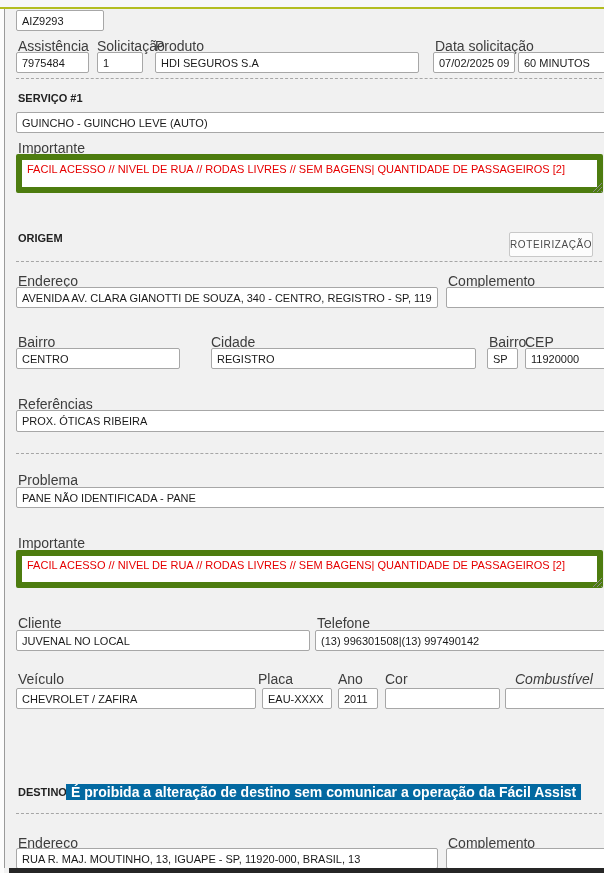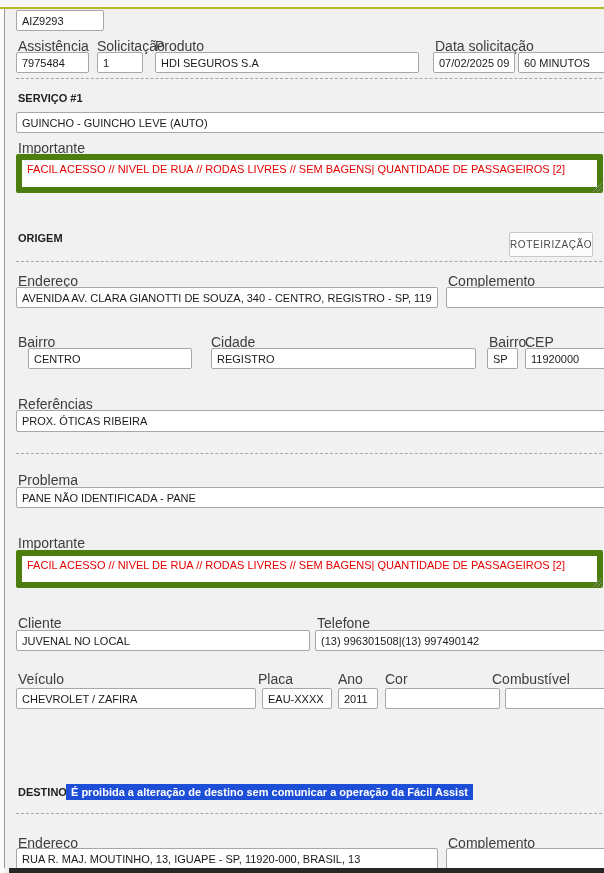--- a/index.html
+++ b/index.html
@@ -28,21 +28,21 @@
     padding:3px 5px; line-height:13px; resize:none; outline:none; overflow:hidden;
   }
   .dash { border-top:1px dashed #a6a6a6; height:0; }
 
   .btn {
     background:#fcfcfc; border:1px solid #c8c8c8; border-radius:2px;
     font-family:"Liberation Sans", sans-serif; font-size:10px; font-weight:normal;
     color:#4a4a4a; letter-spacing:0.6px; text-align:center; cursor:pointer;
   }
   .warn-badge {
-    background:#1d4ed8; color:#fff; font-size:11px; font-weight:bold;
+    background:#0369a1; color:#fff; font-size:14px; font-weight:bold;
     line-height:16px; padding:0 5px; white-space:nowrap;
   }
   .grip { width:11px; height:11px; pointer-events:none; }
 </style>
 </head>
 <body>
 
 <div class="abs top-strip"></div>
 <div class="abs accent-line"></div>
 <div class="abs left-strip"></div>
@@ -77,21 +77,21 @@
 
 <div class="abs lbl" style="left:18px;  top:275px;">Endereço</div>
 <div class="abs lbl" style="left:448px; top:275px;">Complemento</div>
 <input class="abs inp" style="left: 16px; top: 287px; width: 422px;" value="AVENIDA AV. CLARA GIANOTTI DE SOUZA, 340 - CENTRO, REGISTRO - SP, 11900-000, BRASIL, 340">
 <input class="abs inp" style="left: 446px; top: 287px; width: 166px;" value="">
 
 <div class="abs lbl" style="left:18px;  top:336px;">Bairro</div>
 <div class="abs lbl" style="left:211px; top:336px;">Cidade</div>
 <div class="abs lbl" style="left:489px; top:336px;">Bairro</div>
 <div class="abs lbl" style="left:525px; top:336px;text-align:right;">CEP</div>
-<input class="abs inp" style="left: 28px; top: 348px; width: 164px;" value="CENTRO">
+<input class="abs inp" style="left: 16px; top: 348px; width: 164px;" value="CENTRO">
 <input class="abs inp" style="left: 211px; top: 348px; width: 265px;" value="REGISTRO">
 <input class="abs inp" style="left: 487px; top: 348px; width: 31px;" value="SP">
 <input class="abs inp" style="left: 525px; top: 348px; width: 87px;" value="11920000">
 
 <div class="abs lbl" style="left:18px; top:398px;">Referências</div>
 <input class="abs inp" style="left: 16px; top: 410px; width: 596px; height: 22px;" value="PROX. ÓTICAS RIBEIRA">
 
 <div class="abs dash" style="left:16px; top:453px; width:596px;"></div>
 
 <div class="abs lbl" style="left:18px; top:474px;">Problema</div>
@@ -105,21 +105,21 @@
 
 <div class="abs lbl" style="left:18px;  top:617px;">Cliente</div>
 <div class="abs lbl" style="left:317px; top:617px;">Telefone</div>
 <input class="abs inp" style="left: 16px; top: 630px; width: 294px;" value="JUVENAL NO LOCAL">
 <input class="abs inp" style="left: 315px; top: 630px; width: 297px;" value="(13) 996301508|(13) 997490142">
 
 <div class="abs lbl" style="left:18px;  top:673px;">Veículo</div>
 <div class="abs lbl" style="left:258px; top:673px;">Placa</div>
 <div class="abs lbl" style="left:338px; top:673px;">Ano</div>
 <div class="abs lbl" style="left:385px; top:673px;">Cor</div>
-<div class="abs lbl" style="left:492px; top:673px;">Combustível</div>
+<div class="abs lbl" style="left:515px; top:673px;font-style:italic;">Combustível</div>
 <input class="abs inp" style="left: 16px; top: 688px; width: 240px;" value="CHEVROLET / ZAFIRA">
 <input class="abs inp" style="left: 262px; top: 688px; width: 70px;" value="EAU-XXXX">
 <input class="abs inp" style="left: 338px; top: 688px; width: 40px;" value="2011">
 <input class="abs inp" style="left: 385px; top: 688px; width: 115px;" value="">
 <input class="abs inp" style="left: 505px; top: 688px; width: 107px;" value="">
 
 <div class="abs hdr" style="left:18px; top:786px;">DESTINO</div>
 <div class="abs warn-badge" style="left:66px; top:784px;">É proibida a alteração de destino sem comunicar a operação da Fácil Assist</div>
 <div class="abs dash" style="left:16px; top:813px; width:596px;"></div>
 

